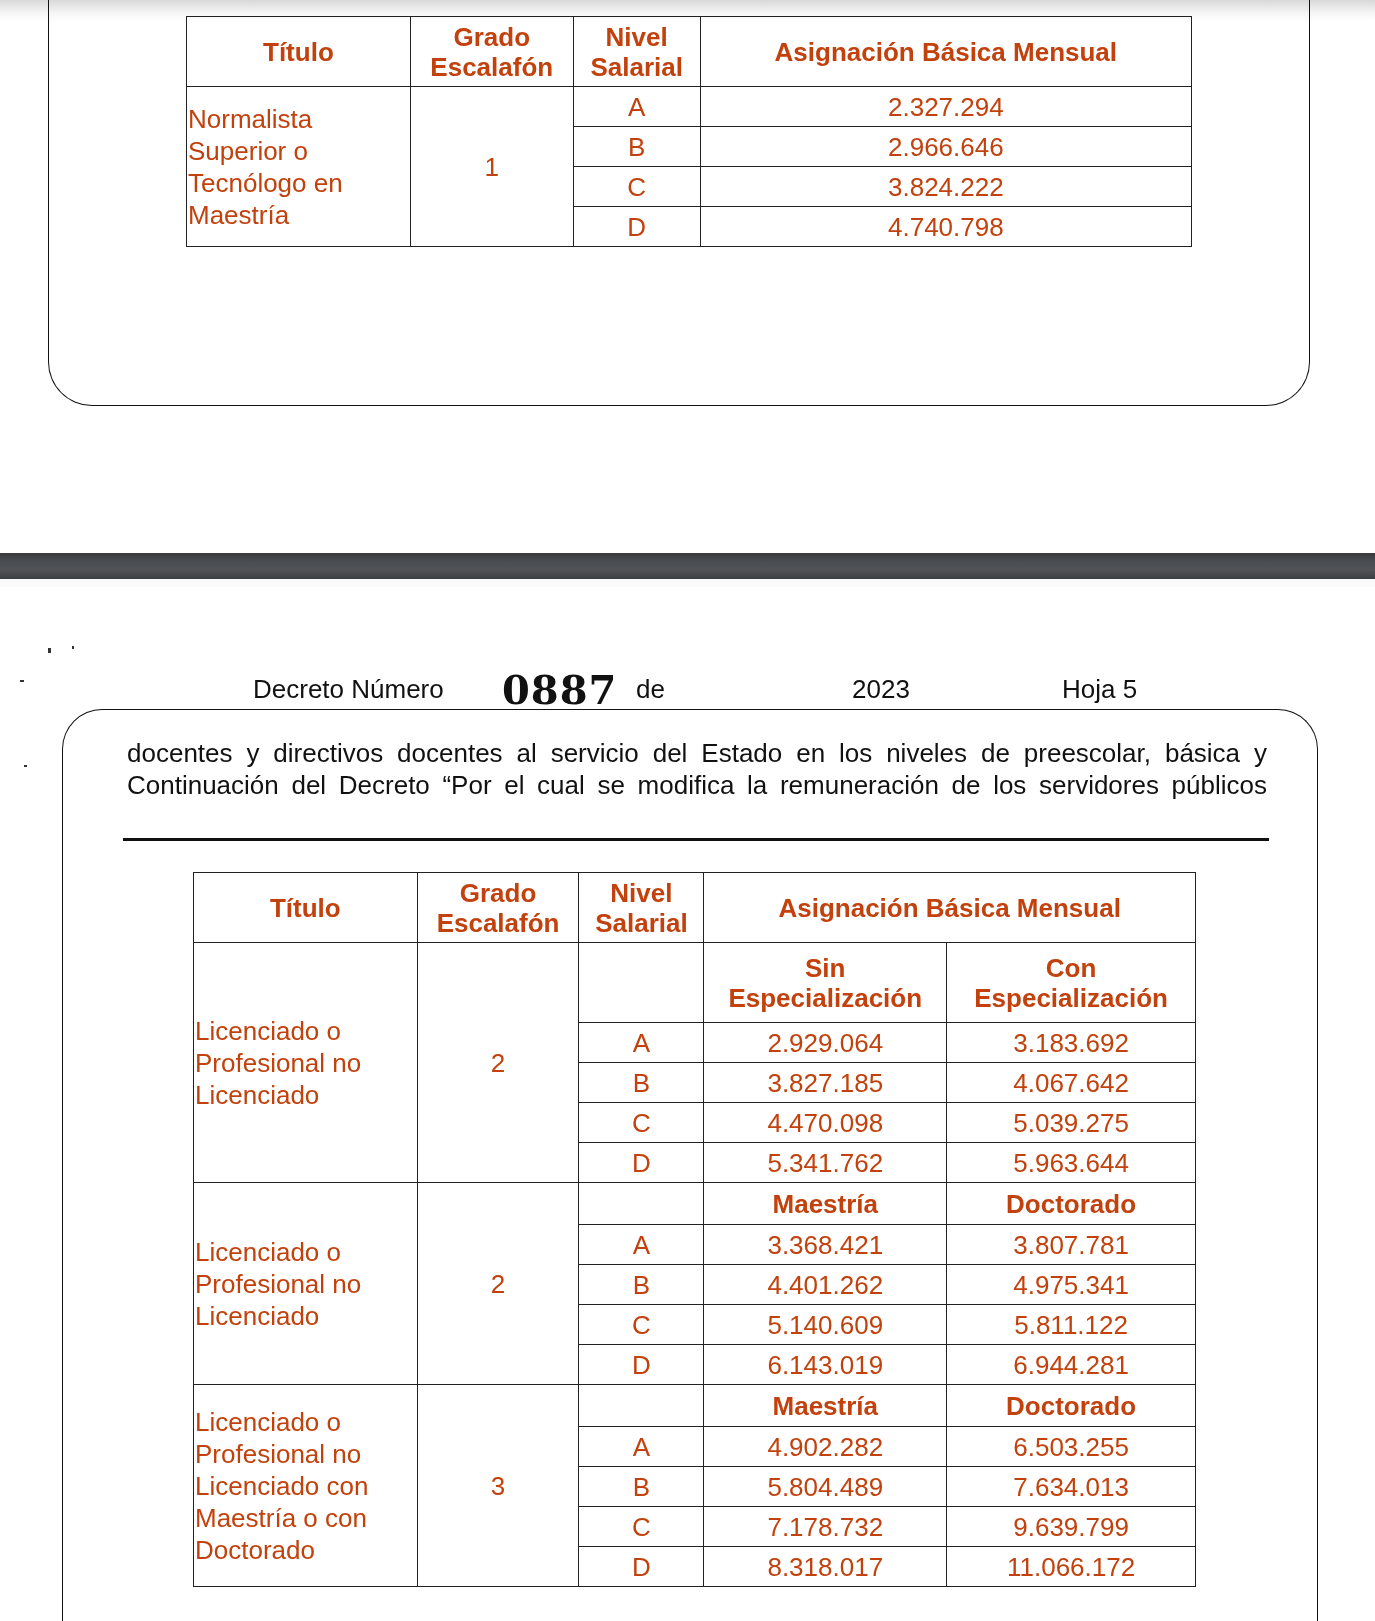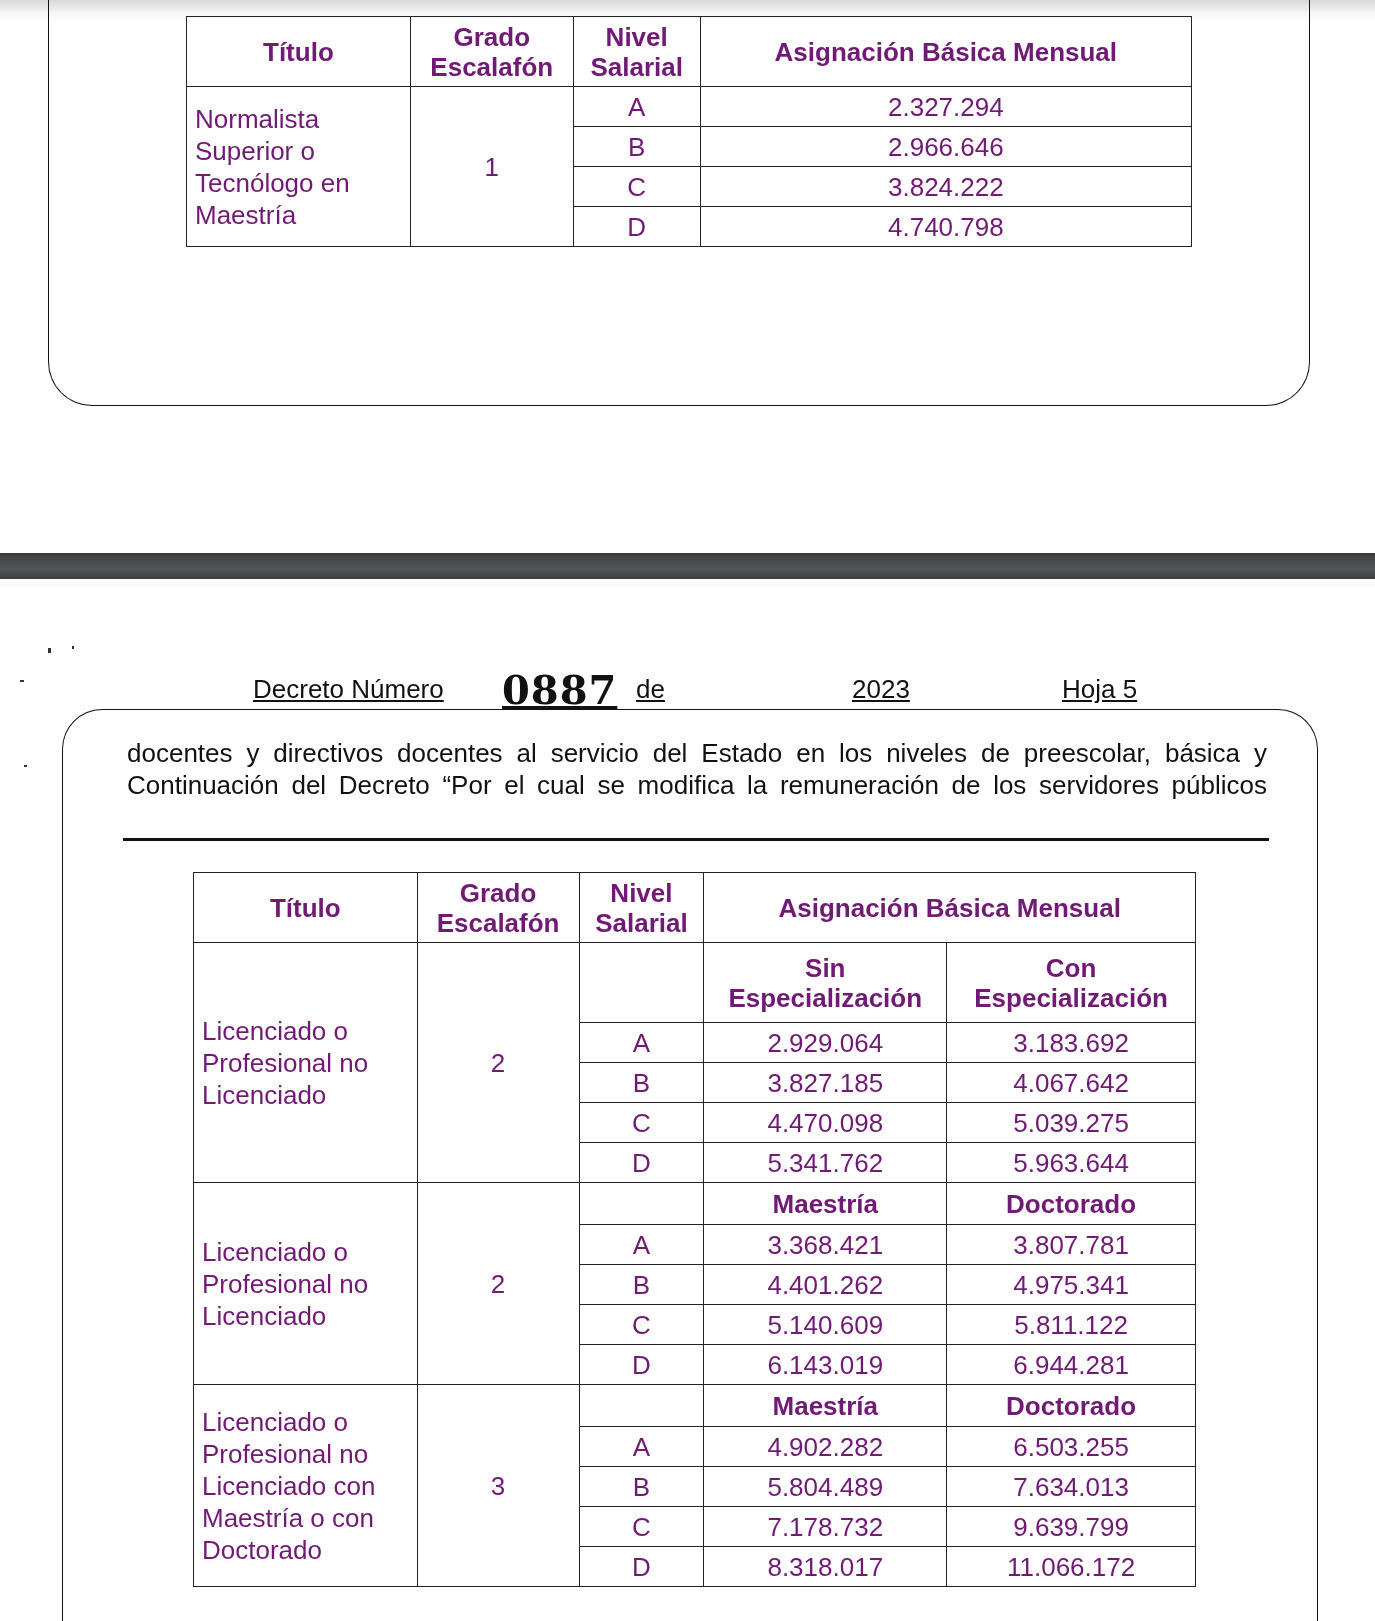--- a/index.html
+++ b/index.html
@@ -21,45 +21,45 @@
     box-sizing: border-box;
   }
   .gap-bar {
     position: absolute; left: 0; top: 553px; width: 1375px; height: 26px;
     background: linear-gradient(#3a3a3e, #4a4e52 35%, #505457 65%, #3c3d40);
   }
   .page-gap-white { position: absolute; left: 0; top: 579px; width: 1375px; height: 8px; background: #fafafa; }
 
   table.sal {
     position: absolute; border-collapse: collapse;
-    font-size: 26px; color: #701a75;
+    font-size: 26px; color: #c2410c;
   }
   table.sal td, table.sal th {
     border: 1.5px solid #222; padding: 0; text-align: center; vertical-align: middle;
     line-height: 30px;
   }
   table.sal th { font-weight: bold; font-size: 26px; }
-  table.sal td.titulo { text-align: left; padding-left: 8px; line-height: 32px; }
+  table.sal td.titulo { text-align: left; padding-left: 1px; line-height: 32px; }
   table.sal td.sub { font-weight: bold; margin-top: 16px; }
 
   .t1 { left: 186px; top: 16px; width: 1006px; }
   .t1 .h { height: 70px; }
   .t1 .r { height: 40px; }
 
   .t2 { left: 193px; top: 872px; width: 1003px; }
   .t2 .h { height: 70px; }
   .t2 .sh { height: 80px; }
   .t2 .r { height: 40px; }
   .t2 .sh2 { height: 42px; }
 
   .decree-line {
     position: absolute; top: 668px; left: 0; width: 1375px; height: 40px;
     font-size: 26px;
   }
-  .decree-line span { position: absolute; top: 6px; text-decoration: underline; }
+  .decree-line span { position: absolute; top: 6px; }
   .decree-num {
     font-family: "DejaVu Serif", serif; font-weight: bold; font-size: 40px;
     top: -2px !important; letter-spacing: 1px;
   }
   .frame2 {
     position: absolute; left: 62px; top: 709px; width: 1256px; height: 960px;
     border: 1.6px solid #111; border-bottom: none;
     border-radius: 40px 40px 0 0;
     box-sizing: border-box;
   }

